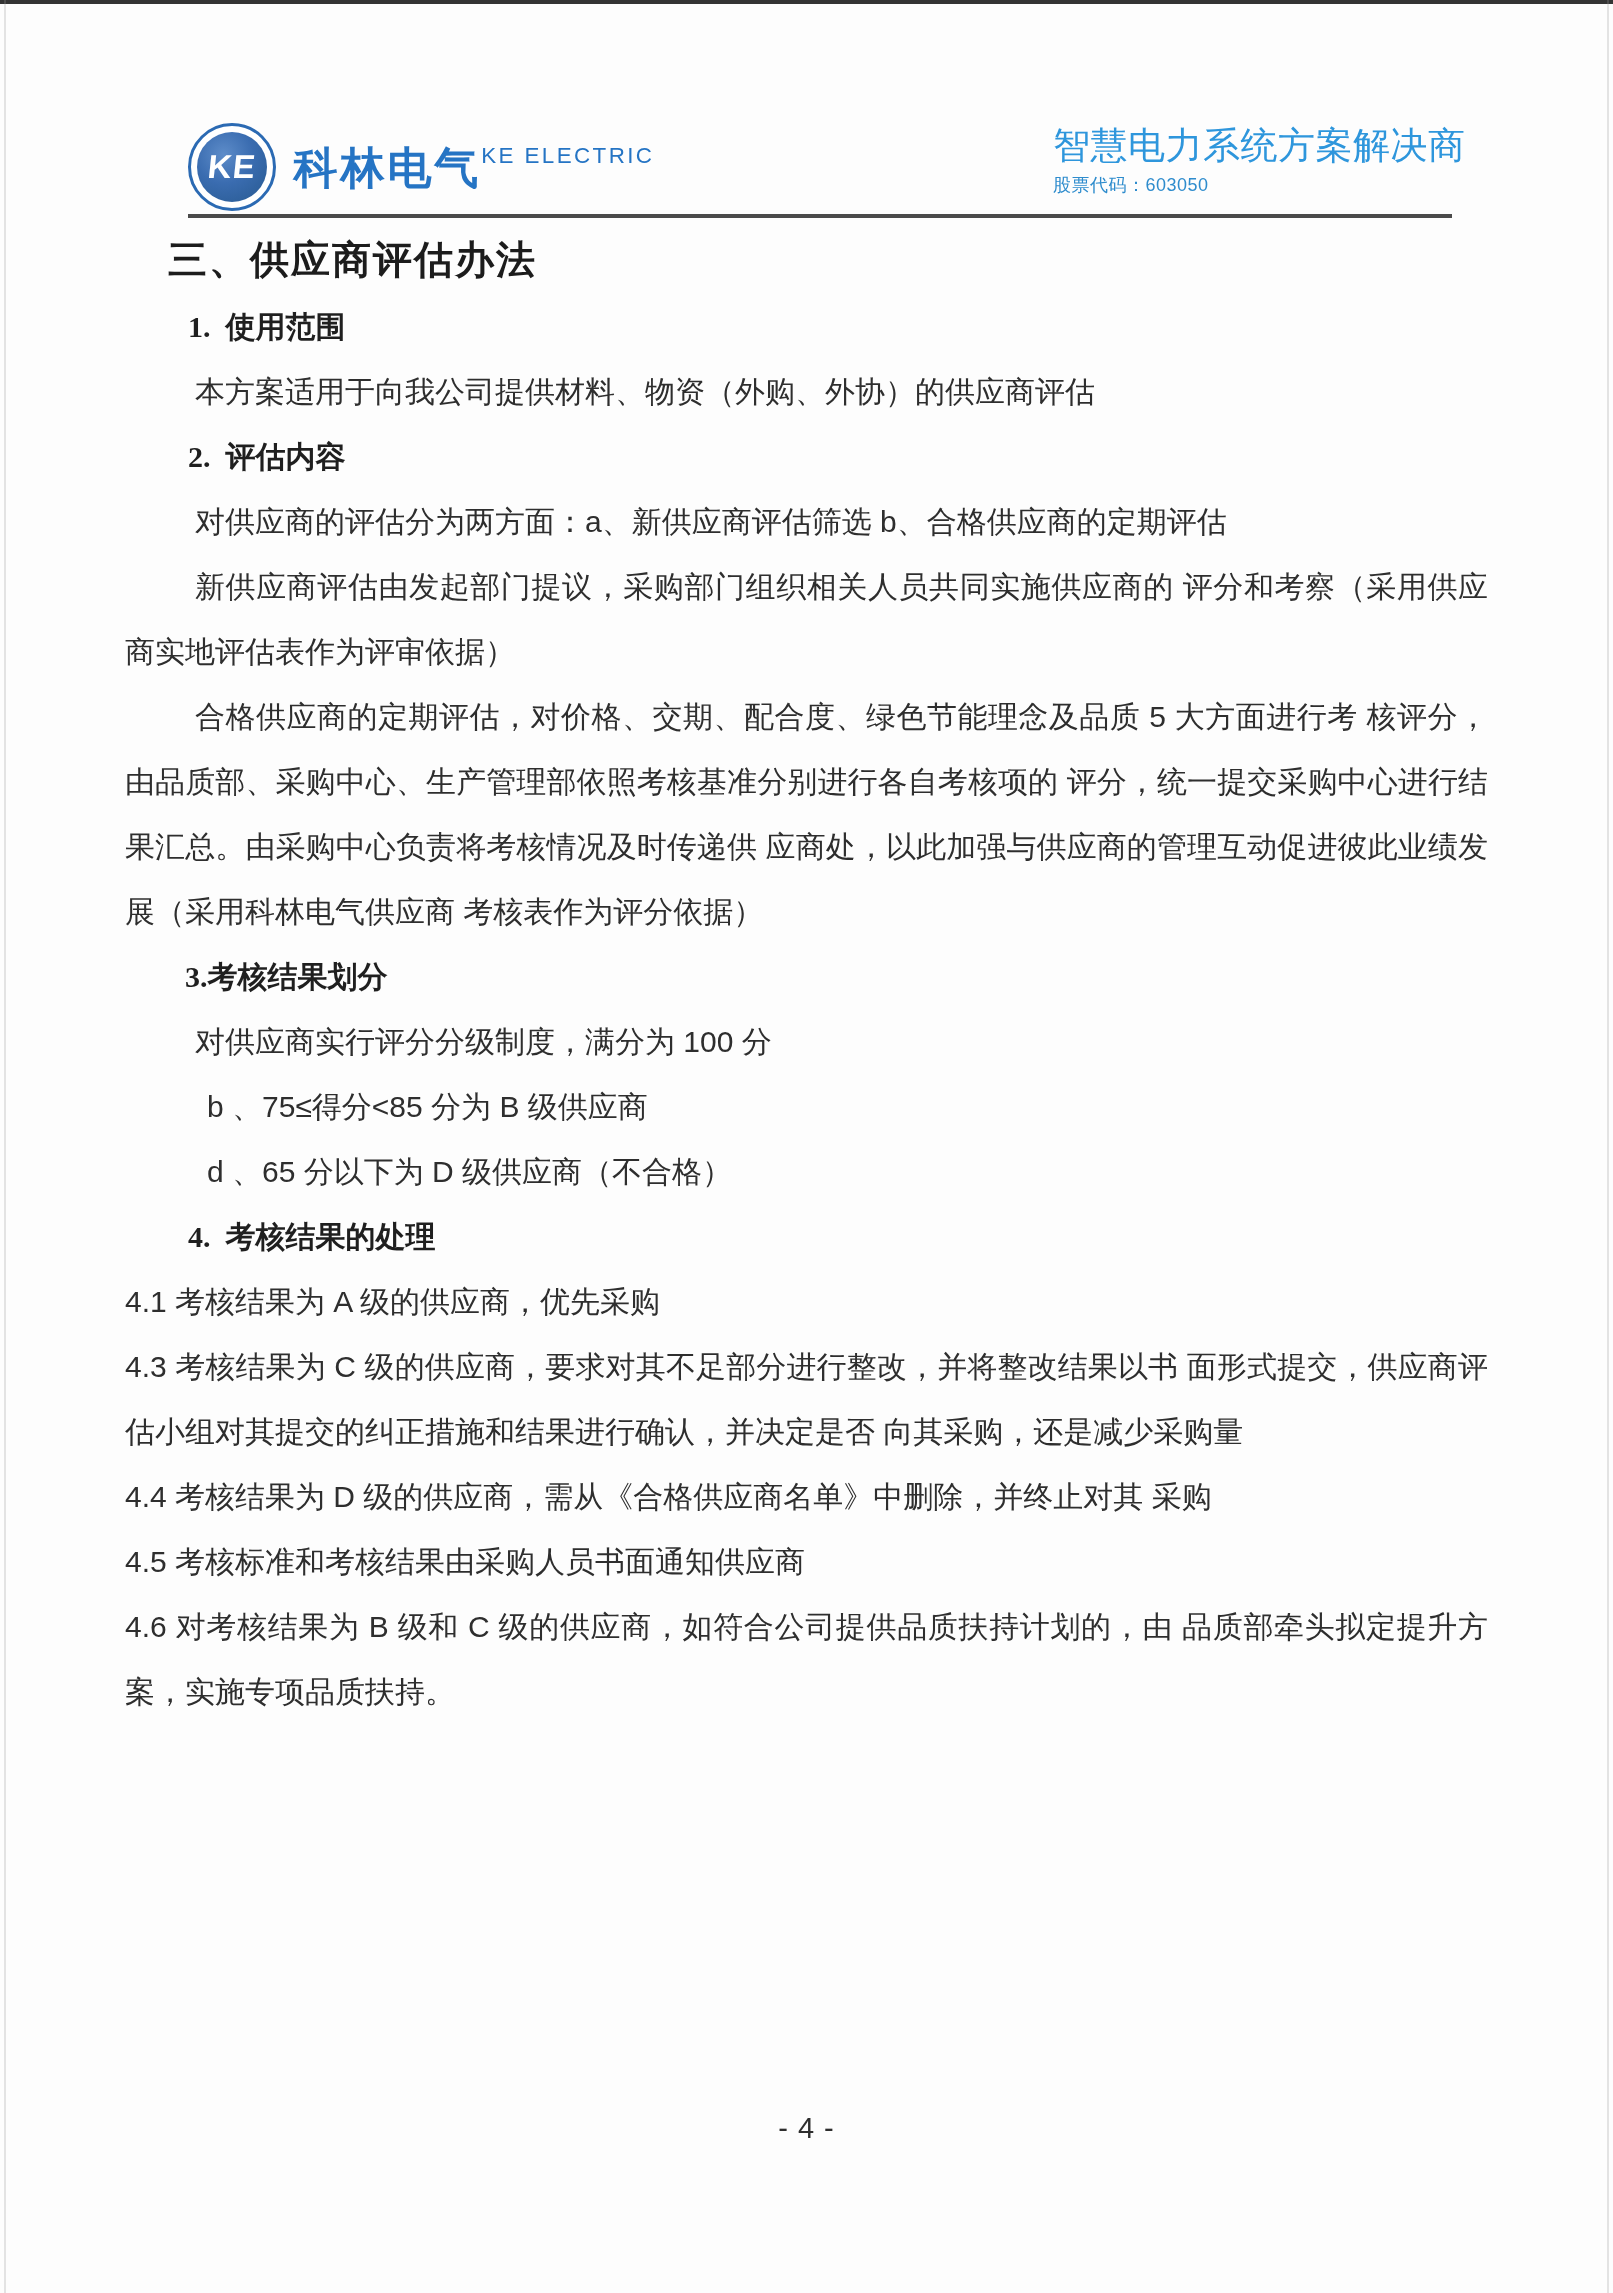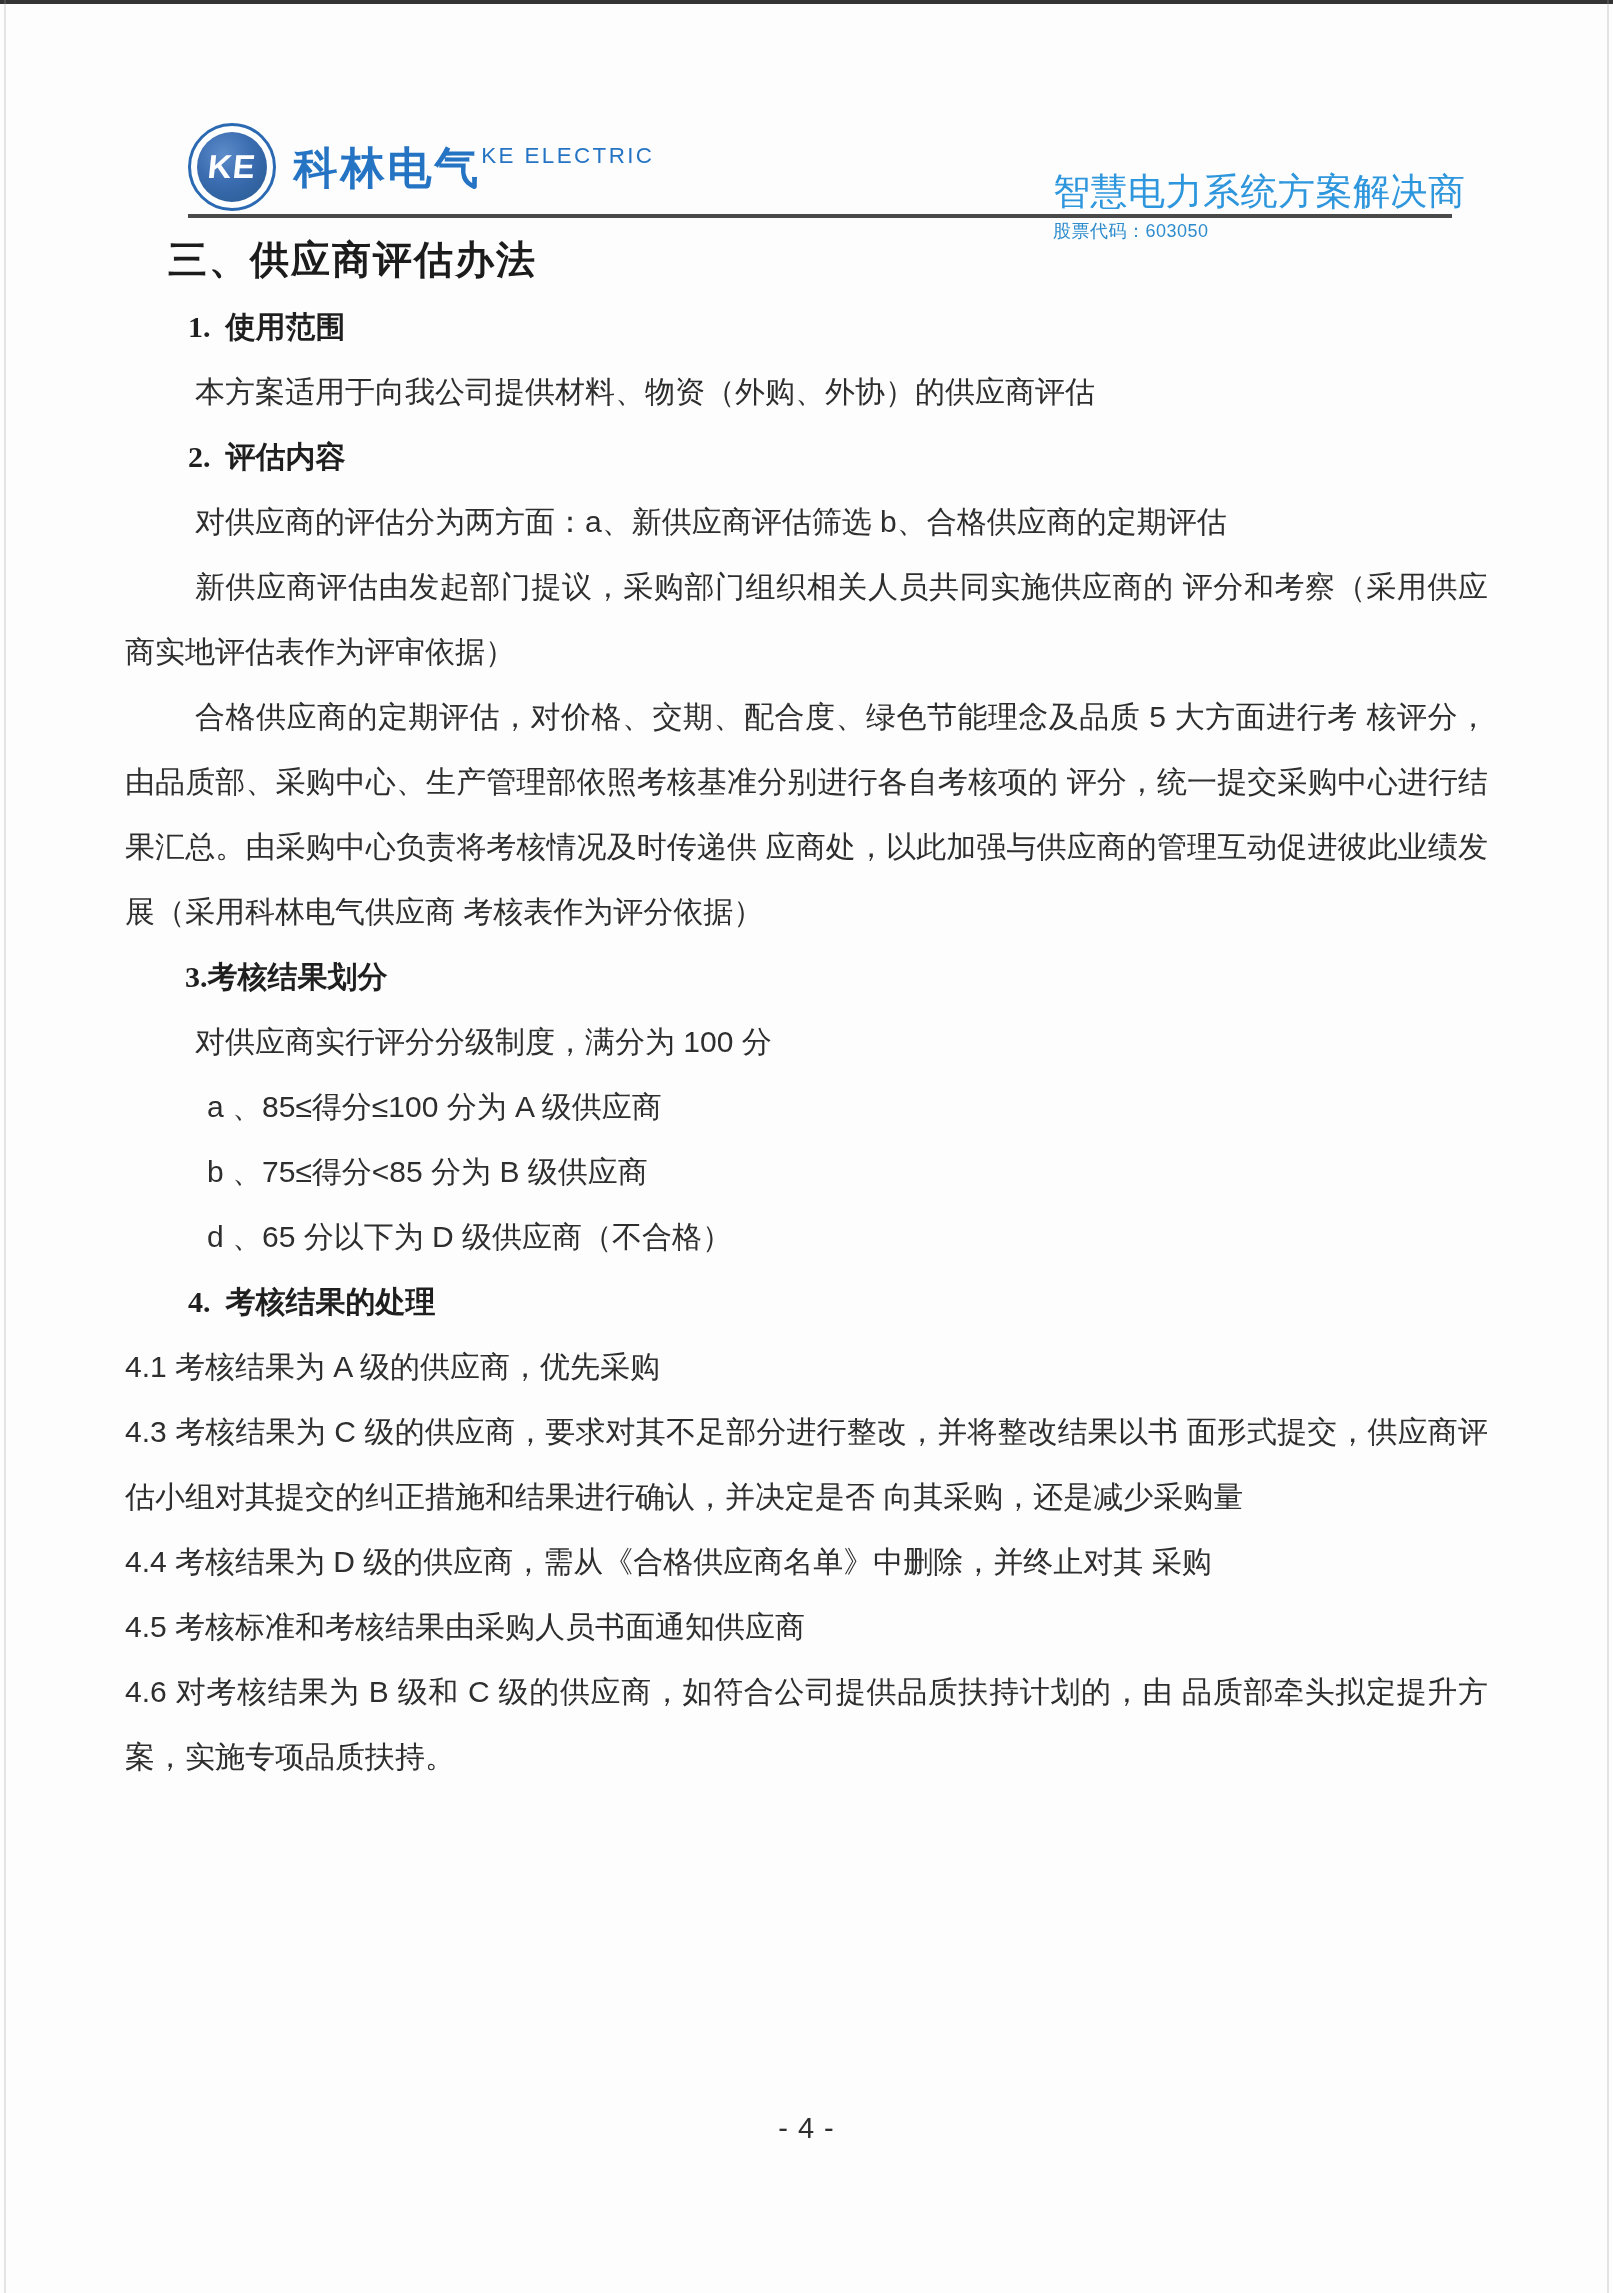--- a/index.html
+++ b/index.html
@@ -59,21 +59,21 @@
   .logo-en {
     font-size: 22.4px; color: #2574c4; letter-spacing: 2.4px;
     line-height: 27px;
   }
   .header-right {
     position: absolute; top: 123px; left: 1053px; width: 410px;
     text-align: left;
   }
   .slogan {
     font-size: 37px; color: #2e96dc; line-height: 45px;
-    letter-spacing: 0.5px; white-space: nowrap; margin-top: 46px;
+    letter-spacing: 0.5px; white-space: nowrap;
   }
   .stock {
     font-size: 18px; color: #2e8ccd; line-height: 35px;
     letter-spacing: 0.5px;
   }
   .header-rule {
     position: absolute; top: 214px; left: 188px; width: 1264px; height: 3.9px;
     background: #4a4a4a;
   }
 
@@ -136,21 +136,20 @@
     <div class="h2">1.  使用范围</div>
     <div class="p-indent">本方案适用于向我公司提供材料、物资（外购、外协）的供应商评估</div>
 
     <div class="h2">2.  评估内容</div>
     <div class="p-indent">对供应商的评估分为两方面：a、新供应商评估筛选 b、合格供应商的定期评估</div>
     <div class="p-indent">新供应商评估由发起部门提议，采购部门组织相关人员共同实施供应商的 评分和考察（采用供应商实地评估表作为评审依据）</div>
     <div class="p-indent">合格供应商的定期评估，对价格、交期、配合度、绿色节能理念及品质 5 大方面进行考 核评分，由品质部、采购中心、生产管理部依照考核基准分别进行各自考核项的 评分，统一提交采购中心进行结果汇总。由采购中心负责将考核情况及时传递供 应商处，以此加强与供应商的管理互动促进彼此业绩发展（采用科林电气供应商 考核表作为评分依据）</div>
 
     <div class="h2 tight">3.考核结果划分</div>
     <div class="p-indent">对供应商实行评分分级制度，满分为 100 分</div>
-    <div class="grade-item">a 、85≤得分≤100 分为 A 级供应商</div>
     <div class="grade-item">b 、75≤得分&lt;85 分为 B 级供应商</div>
     <div class="grade-item">d 、65 分以下为 D 级供应商（不合格）</div>
 
     <div class="h2">4.  考核结果的处理</div>
     <div class="p-flush">4.1 考核结果为 A 级的供应商，优先采购</div>
     <div class="p-flush">4.3 考核结果为 C 级的供应商，要求对其不足部分进行整改，并将整改结果以书 面形式提交，供应商评估小组对其提交的纠正措施和结果进行确认，并决定是否 向其采购，还是减少采购量</div>
     <div class="p-flush">4.4 考核结果为 D 级的供应商，需从《合格供应商名单》中删除，并终止对其 采购</div>
     <div class="p-flush">4.5 考核标准和考核结果由采购人员书面通知供应商</div>
     <div class="p-flush">4.6 对考核结果为 B 级和 C 级的供应商，如符合公司提供品质扶持计划的，由 品质部牵头拟定提升方案，实施专项品质扶持。</div>
   </main>

